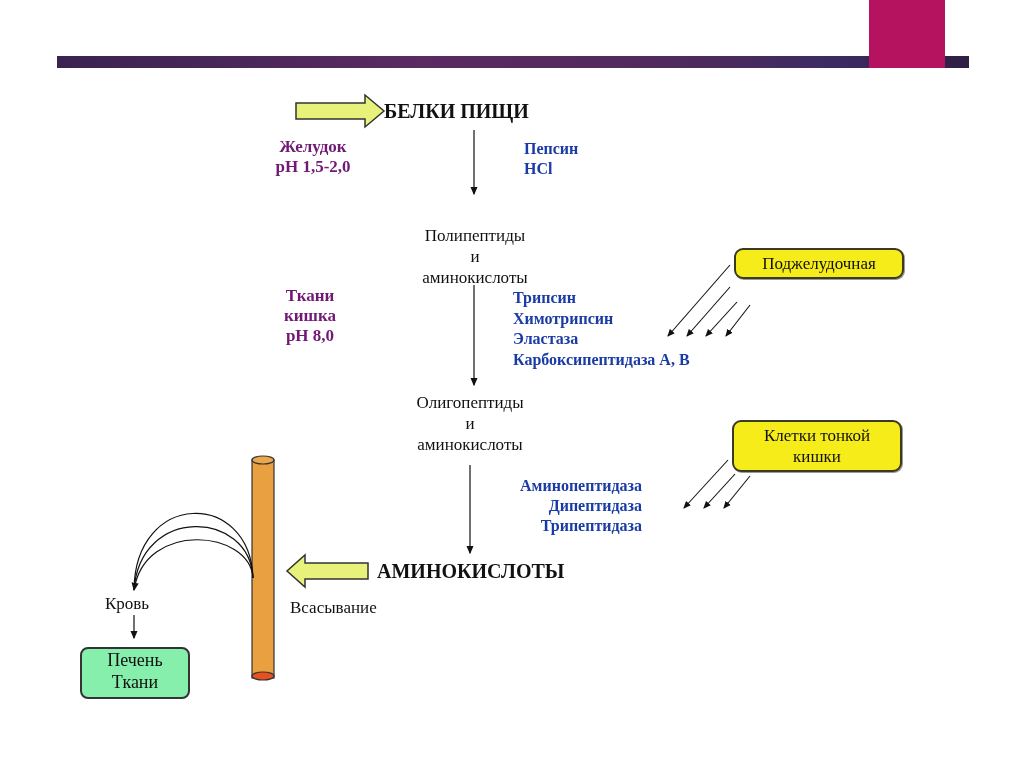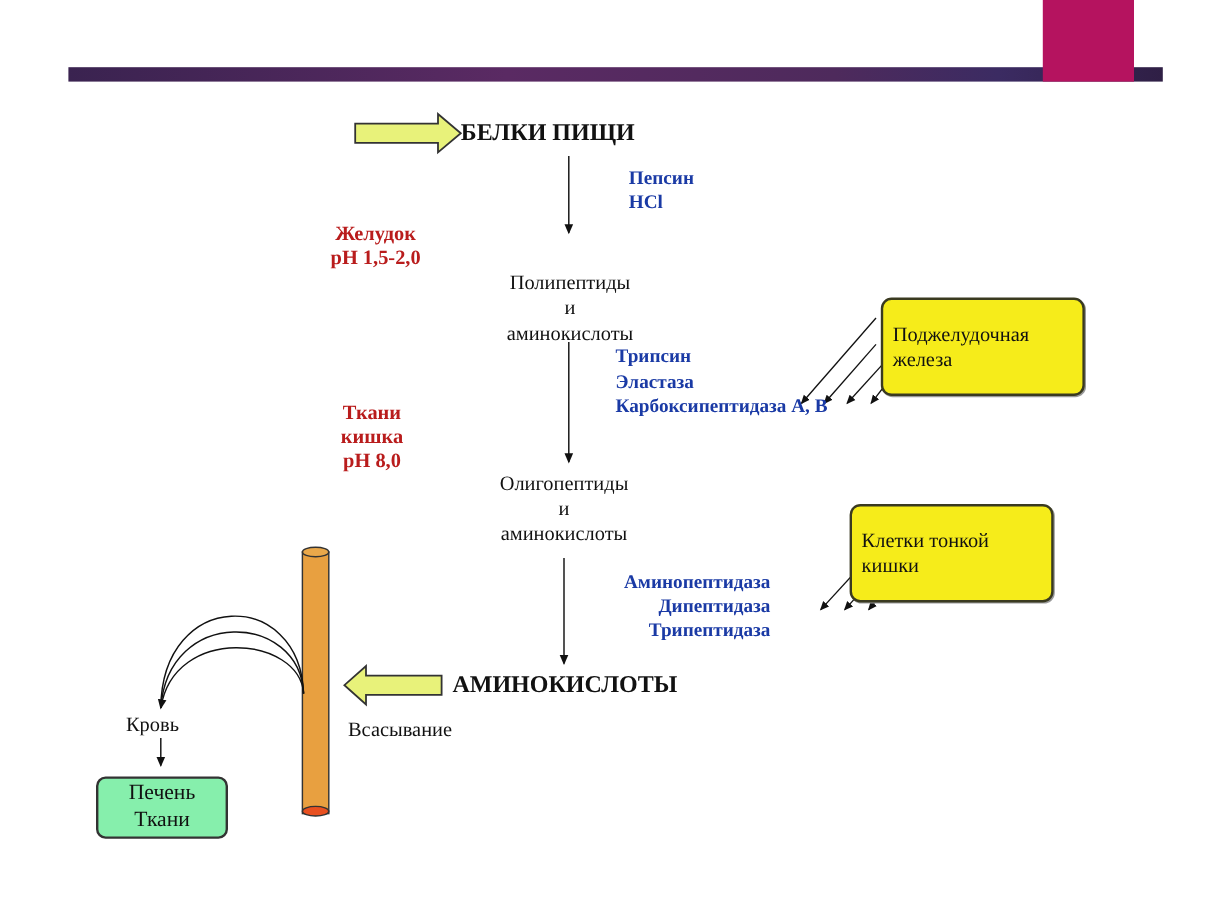--- a/index.html
+++ b/index.html
@@ -1,24 +1,24 @@
 <!DOCTYPE html>
 <html><head>
 <meta charset="utf-8">
 <style>
   html, body { margin:0; padding:0; }
   body { width:1024px; height:767px; background:#ffffff; position:relative; overflow:hidden; font-family:"Liberation Serif", serif; }
   .abs { position:absolute; }
   .bar { left:57px; top:56px; width:912px; height:12px; background:linear-gradient(90deg,#3a2350 0%,#5a2a63 40%,#4e2a5c 70%,#3b2b62 85%,#2f1f45 100%); }
   .accent { left:869px; top:0; width:76px; height:68px; background:#b5135f; }
   .title-b { font-weight:bold; color:#111; font-size:20px; white-space:nowrap; }
-  .red { color:#b91c1c; font-weight:bold; font-size:17px; line-height:20px; text-align:center; white-space:nowrap;margin-top:48px; }
+  .red { color:#701a75; font-weight:bold; font-size:17px; line-height:20px; text-align:center; white-space:nowrap; }
   .blue { color:#1a3aa5; font-weight:bold; font-size:16px; line-height:20px; white-space:nowrap; }
   .node { color:#111; font-size:17px; line-height:21px; text-align:center; white-space:nowrap; }
-  .ybox { background:#f6ec1a; border:2px solid #3a3a20; border-radius:9px; font-size:17px; line-height:21px; text-align:left; padding:18px 8px; color:#111; white-space:nowrap; box-shadow:1px 1px 0 #999; }
+  .ybox { background:#f6ec1a; border:2px solid #3a3a20; border-radius:9px; font-size:17px; line-height:21px; text-align:center; padding:3px 8px; color:#111; white-space:nowrap; box-shadow:1px 1px 0 #999; }
   .gbox { background:#86efac; border:2px solid #333; border-radius:8px; font-size:18px; line-height:22px; text-align:center; color:#111; }
   .lbl { font-size:17px; color:#111; white-space:nowrap; }
   svg { position:absolute; left:0; top:0; }
 </style>
 </head>
 <body>
 
 <div class="abs bar"></div>
 <div class="abs accent"></div>
 
@@ -81,36 +81,36 @@
 </div>
 
 <div class="abs red" style="left:275px;top:286px;width:70px;">
   <div>Ткани</div>
   <div>кишка</div>
   <div>рН 8,0</div>
 </div>
 
 <div class="abs blue" style="left:513px;top:288px;line-height:20.5px;">
   <div>Трипсин</div>
+  <div>Химотрипсин</div>
   <div>Эластаза</div>
   <div>Карбоксипептидаза А, В</div>
 </div>
 
 <div class="abs ybox" style="left:734px;top:248px;width:150px;">
   <div>Поджелудочная</div>
-  <div>железа</div>
 </div>
 
 <div class="abs node" style="left:395px;top:392px;width:150px;">
   <div>Олигопептиды</div>
   <div>и</div>
   <div>аминокислоты</div>
 </div>
 
-<div class="abs ybox" style="left:708px;top:420px;width:150px;">
+<div class="abs ybox" style="left:732px;top:420px;width:150px;">
   <div>Клетки тонкой</div>
   <div>кишки</div>
 </div>
 
 <div class="abs blue" style="left:520px;top:476px;text-align:right;">
   <div>Аминопептидаза</div>
   <div>Дипептидаза</div>
   <div>Трипептидаза</div>
 </div>
 

